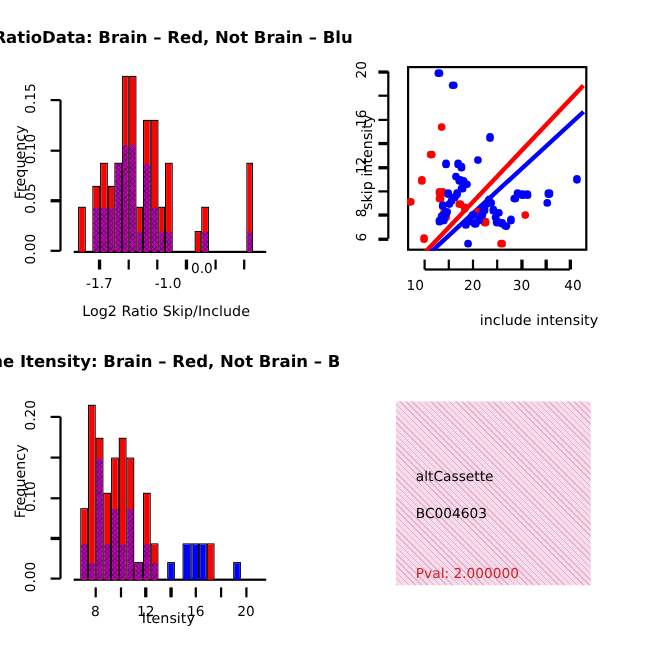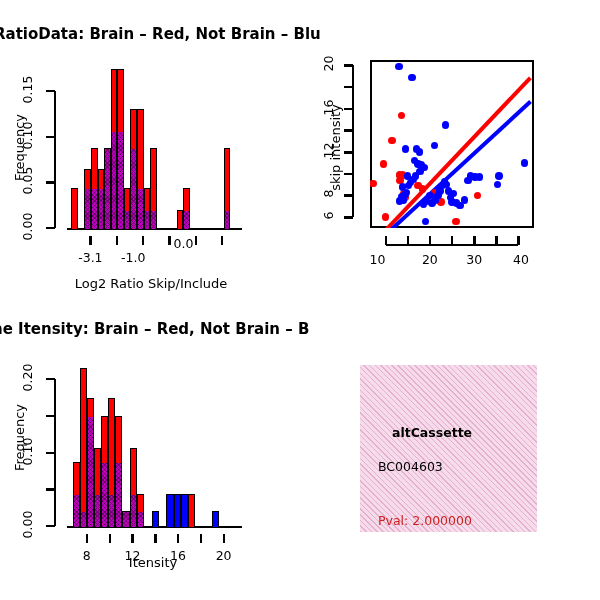--- a/index.html
+++ b/index.html
@@ -102,22 +102,22 @@
         <div class="tick" style="left: 46px; top: 135.571px; width: 9px; height: 2.4px;"></div>
         <div class="ticklabel vert" style="left: -3px; top: 127.571px; width: 60px; text-align: center;">0.10</div>
         <div class="tick" style="left: 46px; top: 89.8571px; width: 9px; height: 2.4px;"></div>
         <div class="ticklabel vert" style="left: -3px; top: 81.8571px; width: 60px; text-align: center;">0.15</div>
         <div class="tick" style="left: 89.4032px; top: 236px; width: 2.4px; height: 9px;"></div>
         <div class="tick" style="left: 115.694px; top: 236px; width: 2.4px; height: 9px;"></div>
         <div class="tick" style="left: 141.984px; top: 236px; width: 2.4px; height: 9px;"></div>
         <div class="tick" style="left: 168.274px; top: 236px; width: 2.4px; height: 9px;"></div>
         <div class="tick" style="left: 194.565px; top: 236px; width: 2.4px; height: 9px;"></div>
         <div class="tick" style="left: 220.855px; top: 236px; width: 2.4px; height: 9px;"></div>
-        <div class="ticklabel" style="left: 68.4032px; top: 250px; width: 44px; text-align: center;">-3.1</div>
-        <div class="ticklabel" style="left: 120.984px; top: 250px; width: 44px; text-align: left;">-1.0</div>
+        <div class="ticklabel" style="left: 68.4032px; top: 250px; width: 44px; text-align: center;">-1.7</div>
+        <div class="ticklabel" style="left: 120.984px; top: 250px; width: 44px; text-align: right;">-1.0</div>
         <div class="ticklabel" style="left: 173.565px; top: 236px; width: 44px; text-align: left;">0.0</div>
         <div class="bar" style="left: 71.3427px; top: 188.229px; width: 6.57258px; height: 39.7714px;">
           <div class="seg red" style="top: 0px; height: 39.7714px;"></div>
         </div>
         <div class="bar" style="left: 84.4879px; top: 168.571px; width: 6.57258px; height: 59.4286px;">
           <div class="seg red" style="top: 0px; height: 59.4286px;"></div>
           <div class="seg mag" style="top: 19.6571px; height: 39.7714px;"></div>
         </div>
         <div class="bar" style="left: 91.0605px; top: 148.457px; width: 6.57258px; height: 79.5429px;">
           <div class="seg red" style="top: 0px; height: 79.5429px;"></div>
@@ -269,20 +269,21 @@
           <div class="pt blue" style="left: 123.954px; top: 120.945px; width: 7.4px; height: 7.4px;"></div>
           <div class="pt blue" style="left: 150.549px; top: 99.2677px; width: 7.4px; height: 7.4px;"></div>
           <div class="pt blue" style="left: 56.1378px; top: 131.784px; width: 7.4px; height: 7.4px;"></div>
           <div class="pt blue" style="left: 53.0351px; top: 137.203px; width: 7.4px; height: 7.4px;"></div>
           <div class="pt blue" style="left: 49.9324px; top: 140.455px; width: 7.4px; height: 7.4px;"></div>
           <div class="pt blue" style="left: 33.9757px; top: 112.274px; width: 7.4px; height: 7.4px;"></div>
           <div class="pt blue" style="left: 29.1px; top: 123.113px; width: 7.4px; height: 7.4px;"></div>
         </div>
       </div>
 
+    <div class="axlabel" id="p2-xlab" style="left:100px;top:284px;width:180px;">include intensity</div>
     <div class="axlabel vert" id="p2-ylab" style="left:-20px;top:140px;width:110px;">skip intensity</div>
   </div>
 
   <div class="panel" id="p3" style="left:0;top:300px;width:300px;height:300px;">
     <div class="ptitle" id="p3-title" style="left:-8px;top:20px;">ne Itensity: Brain – Red, Not Brain – B</div>
 
     <div id="p3-plot">
         <div class="axis-line" style="left: 67px; top: 226px; width: 175px; height: 2.4px;"></div>
         <div class="axis-line" style="left: 54px; top: 79.0233px; width: 2.4px; height: 146.977px;"></div>
         <div class="tick" style="left: 46px; top: 225px; width: 9px; height: 2.4px;"></div>
@@ -363,19 +364,19 @@
           <div class="seg blue" style="top: 0px; height: 14.6977px;"></div>
         </div>
       </div>
 
     <div class="axlabel" id="p3-xlab" style="left:78px;top:255px;width:150px;">Itensity</div>
     <div class="axlabel vert" id="p3-ylab" style="left:-36px;top:130px;width:110px;">Frequency</div>
   </div>
 
   <div class="panel" style="left:300px;top:300px;width:300px;height:300px;">
     <div class="infobox" id="infobox" style="left:60px;top:65px;width:177px;height:167px;">
-      <div class="infoline" style="left:32px;top:60px;font-weight:bold;">altCassette</div>
+      <div class="infoline" style="left:18px;top:60px;">altCassette</div>
       <div class="infoline" style="left:18px;top:94px;">BC004603</div>
       <div class="infoline pv" style="left:18px;top:148px;">Pval: 2.000000</div>
     </div>
   </div>
 
 </div>
 
 </body></html>

